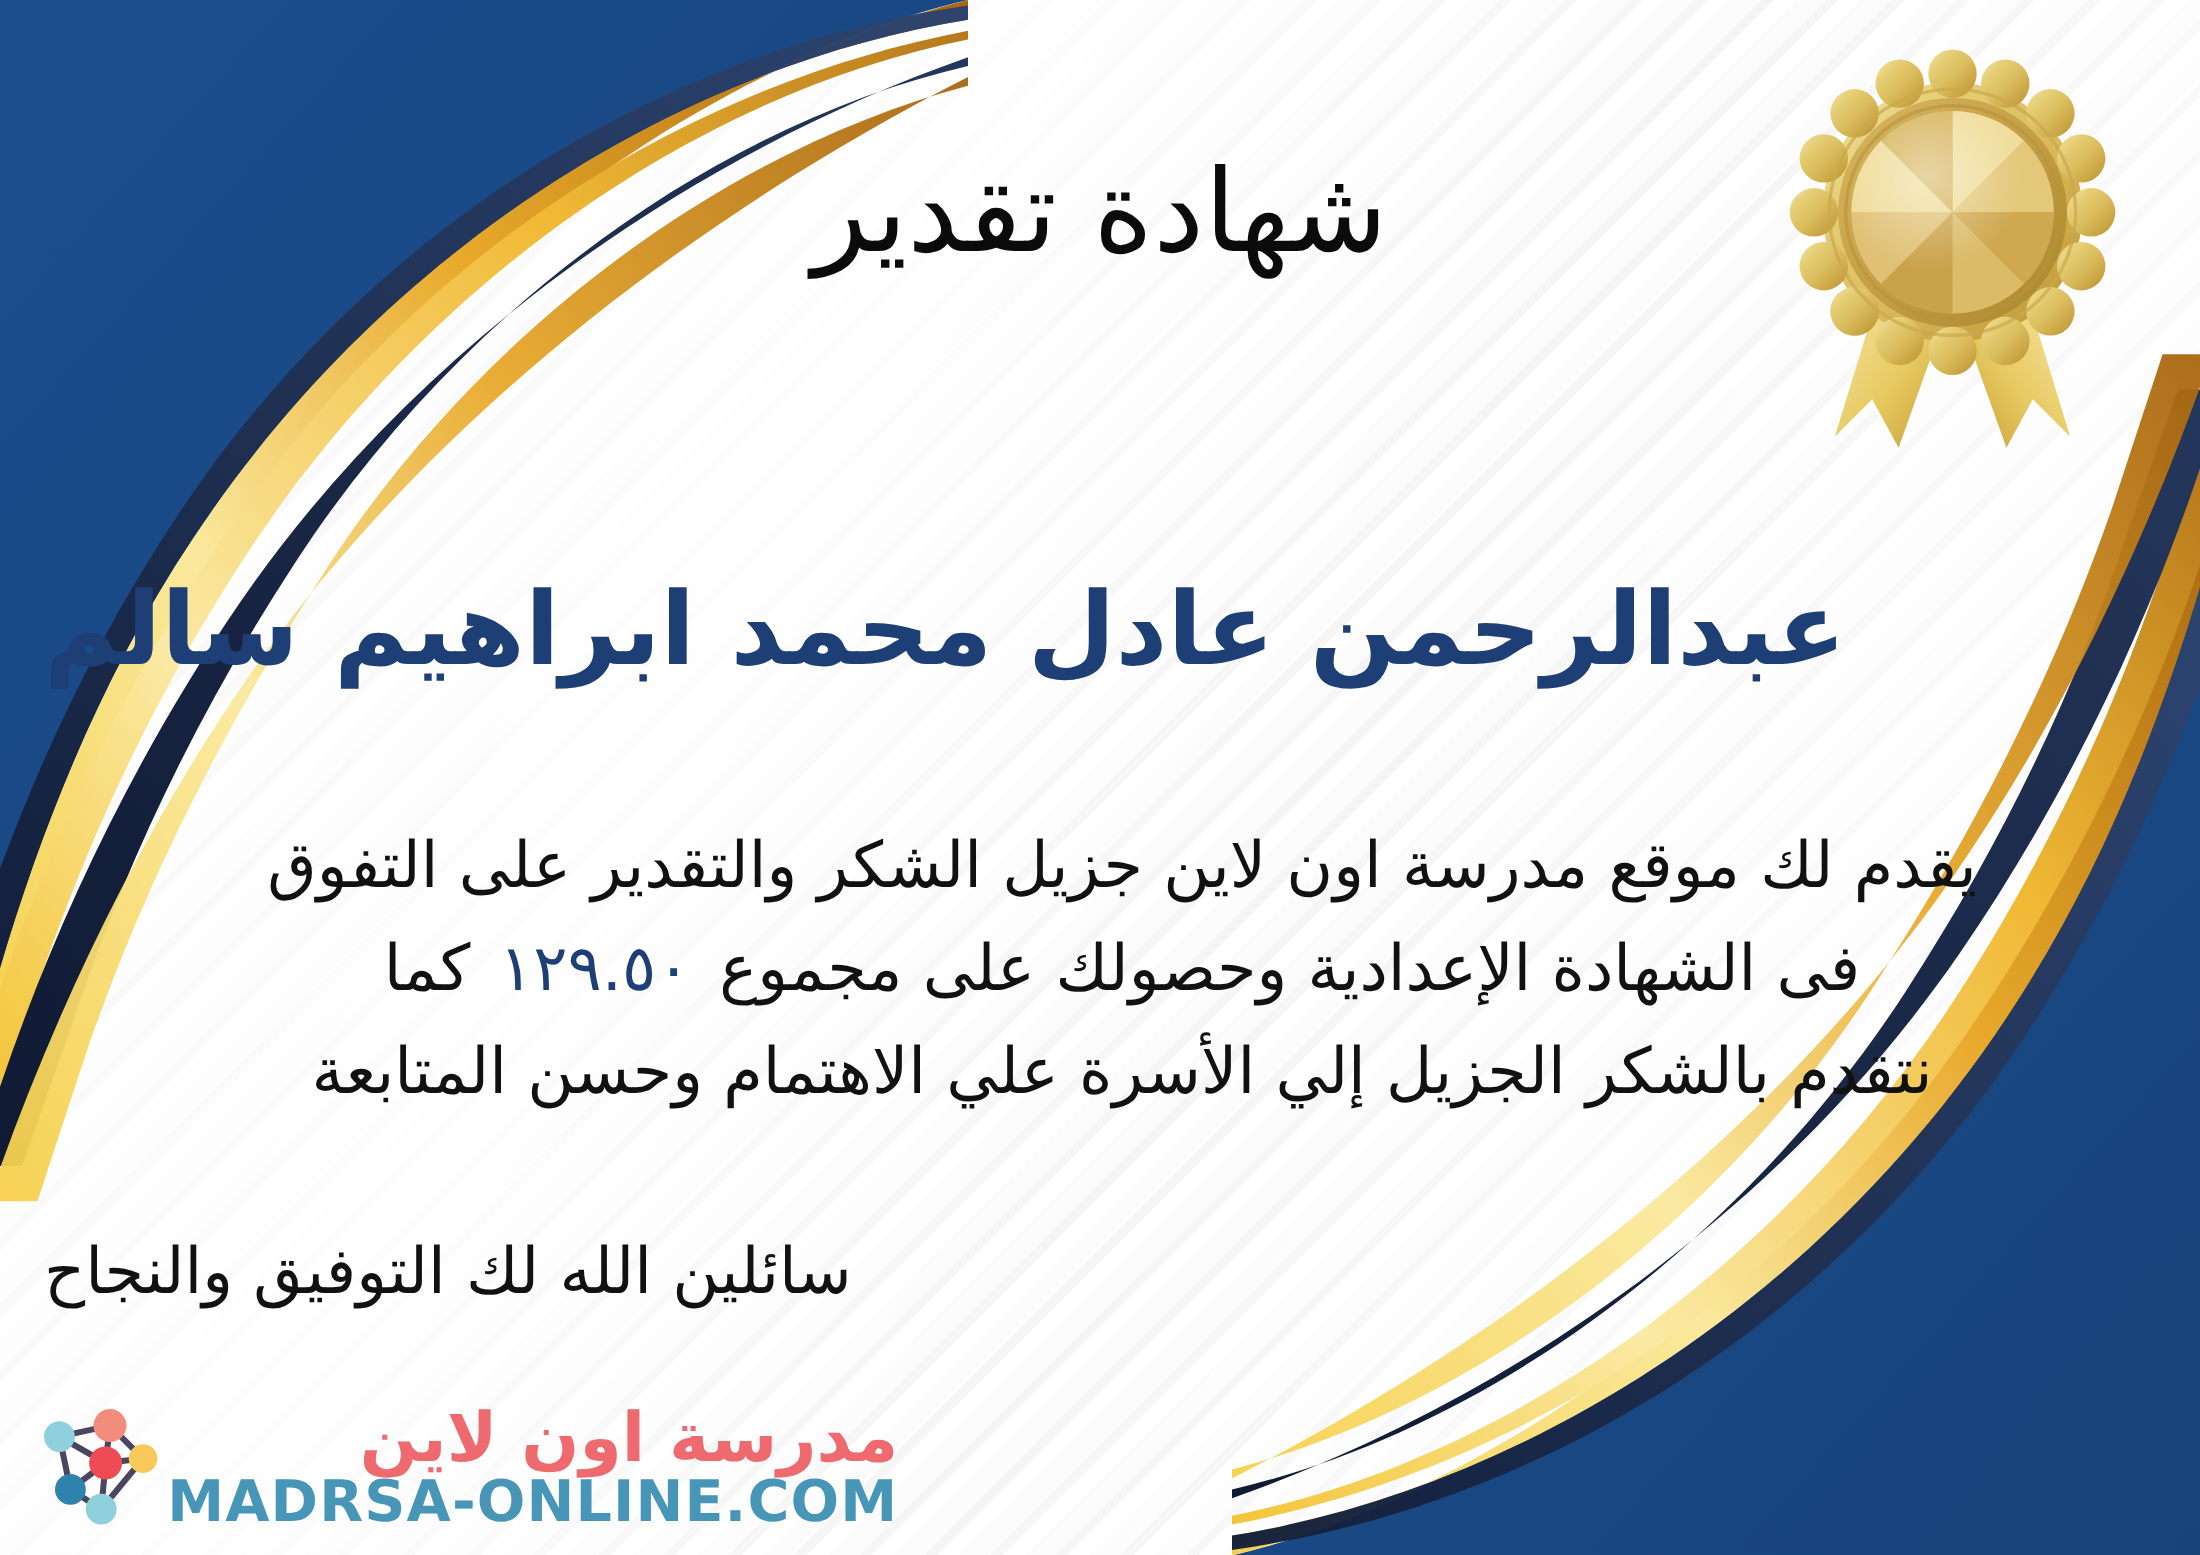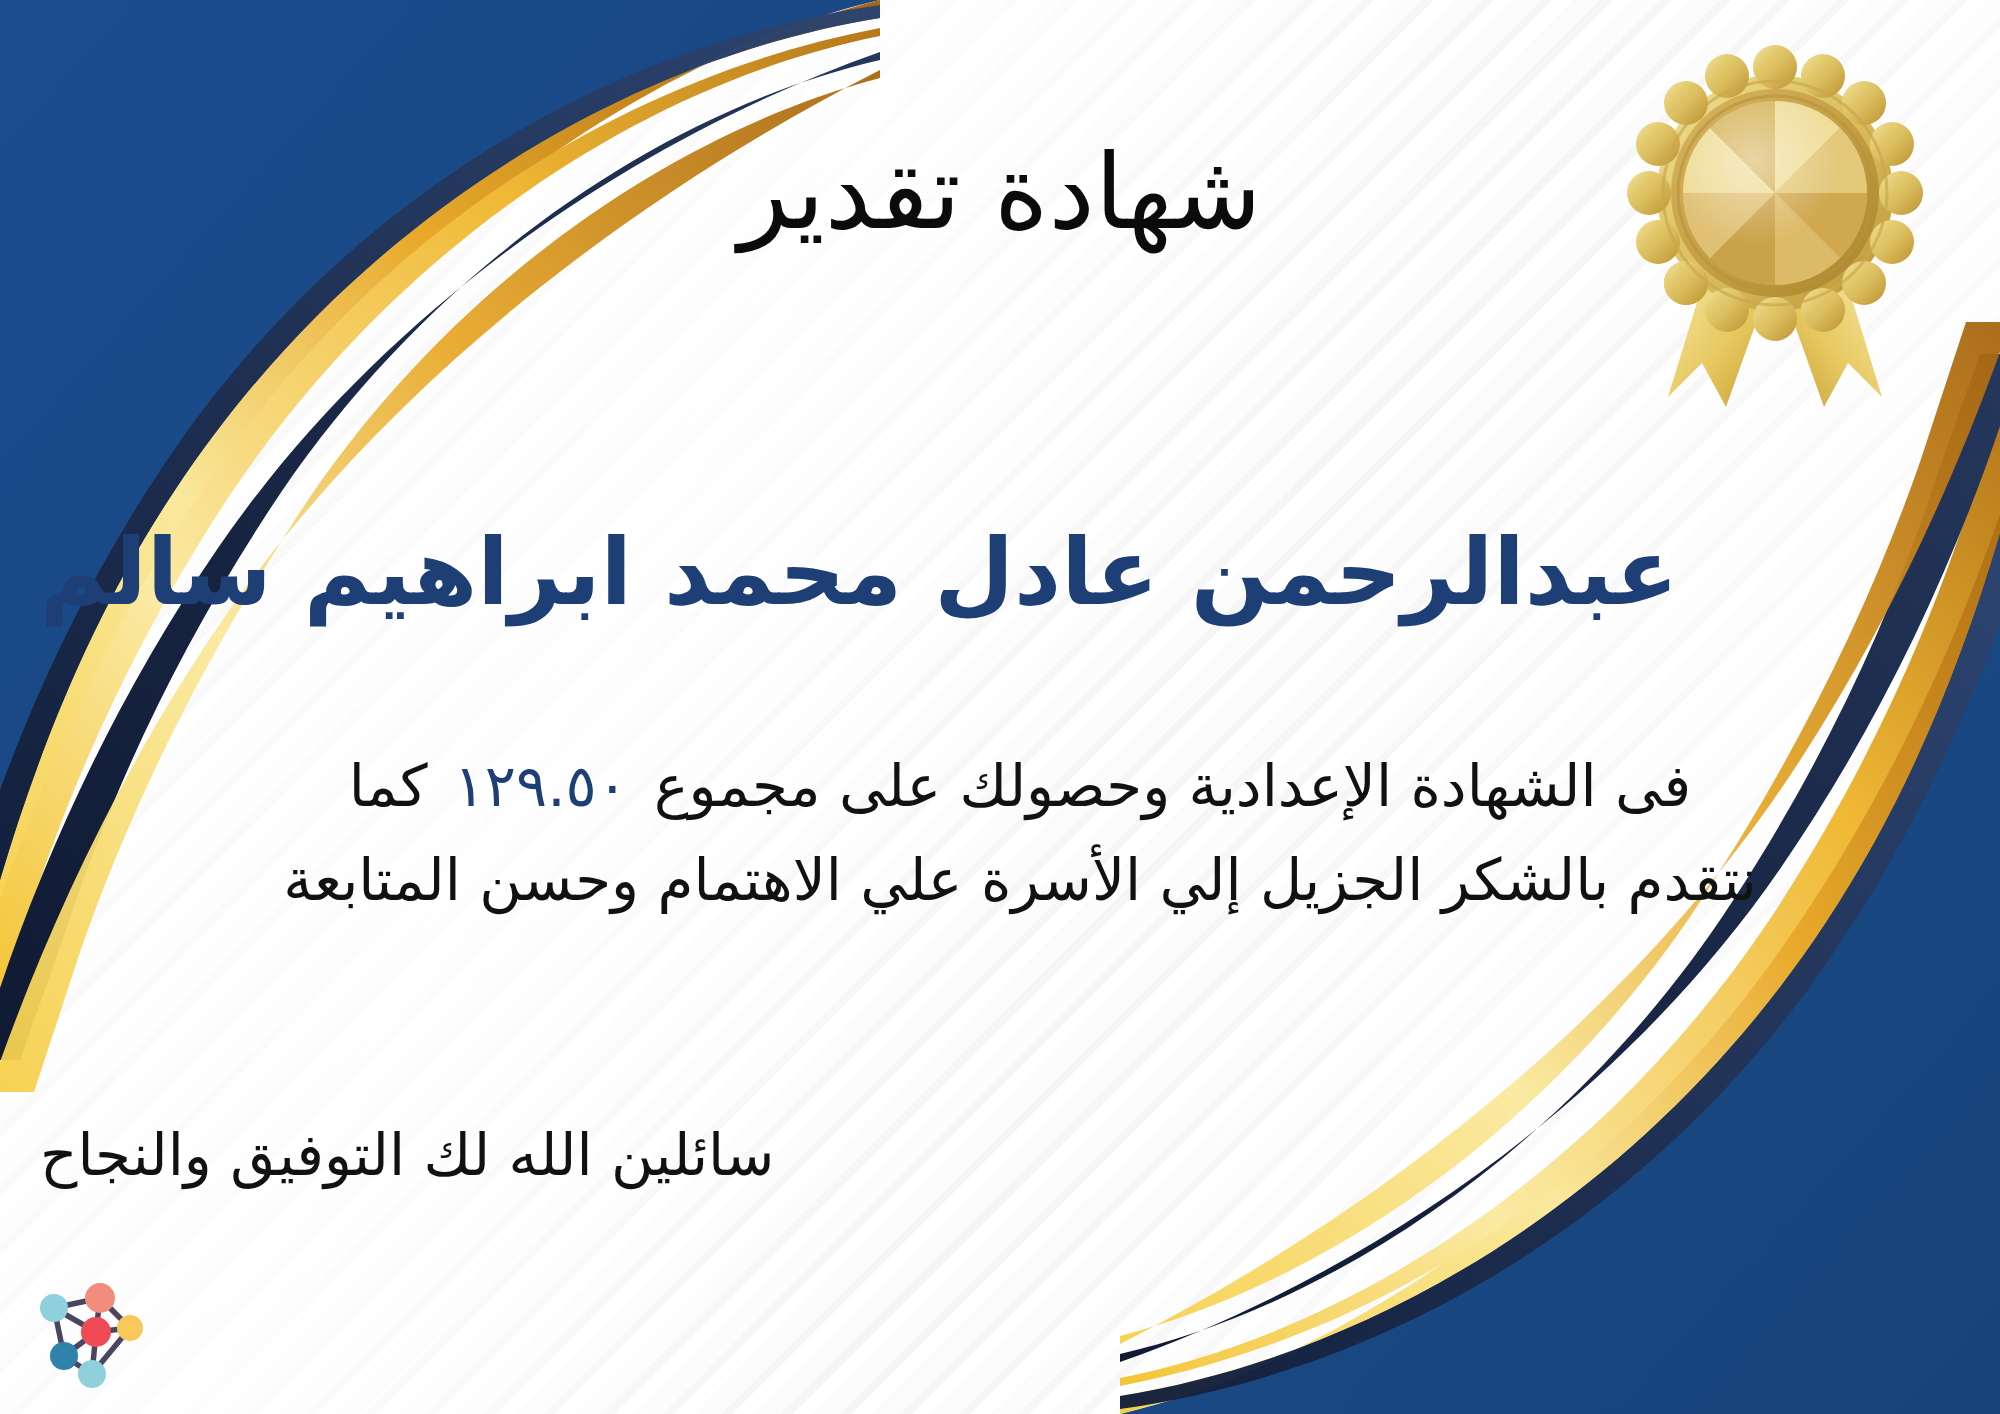--- a/index.html
+++ b/index.html
@@ -333,20 +333,21 @@
     </svg>
   </div>
 
   <div class="content">
 
     <div class="cert-title">شهادة تقدير</div>
 
     <div class="student-name">عبدالرحمن عادل محمد ابراهيم سالم</div>
 
     <div class="body-block">
+      <div class="body-line">يقدم لك موقع مدرسة اون لاين جزيل الشكر  والتقدير على التفوق</div>
 
       <div class="body-line">
         <span>فى الشهادة الإعدادية وحصولك على مجموع</span><span class="score">١٢٩.٥٠</span><span>كما</span>
       </div>
 
       <div class="body-line">نتقدم  بالشكر الجزيل إلي الأسرة علي الاهتمام وحسن المتابعة</div>
     </div>
 
     <div class="closing-line">سائلين الله لك التوفيق  والنجاح</div>
   </div>
@@ -367,15 +368,19 @@
           <line x1="100" y1="48" x2="62" y2="94"></line>
         </g>
         <circle cx="70" cy="18" r="15" fill="#f28d7e"></circle>
         <circle cx="24" cy="28" r="14" fill="#8fd0dc"></circle>
         <circle cx="66" cy="52" r="15" fill="#ee4b55"></circle>
         <circle cx="100" cy="48" r="13" fill="#f9c85b"></circle>
         <circle cx="34" cy="76" r="14" fill="#2f82ab"></circle>
         <circle cx="62" cy="94" r="14" fill="#8fd0dc"></circle>
       </svg>
     </div>
+    <div class="brand-text">
+      <div class="brand-ar">مدرسة اون لاين</div>
+      <div class="brand-en">MADRSA-ONLINE.COM</div>
+    </div>
   </div>
 
 </div>
 
 </body></html>

